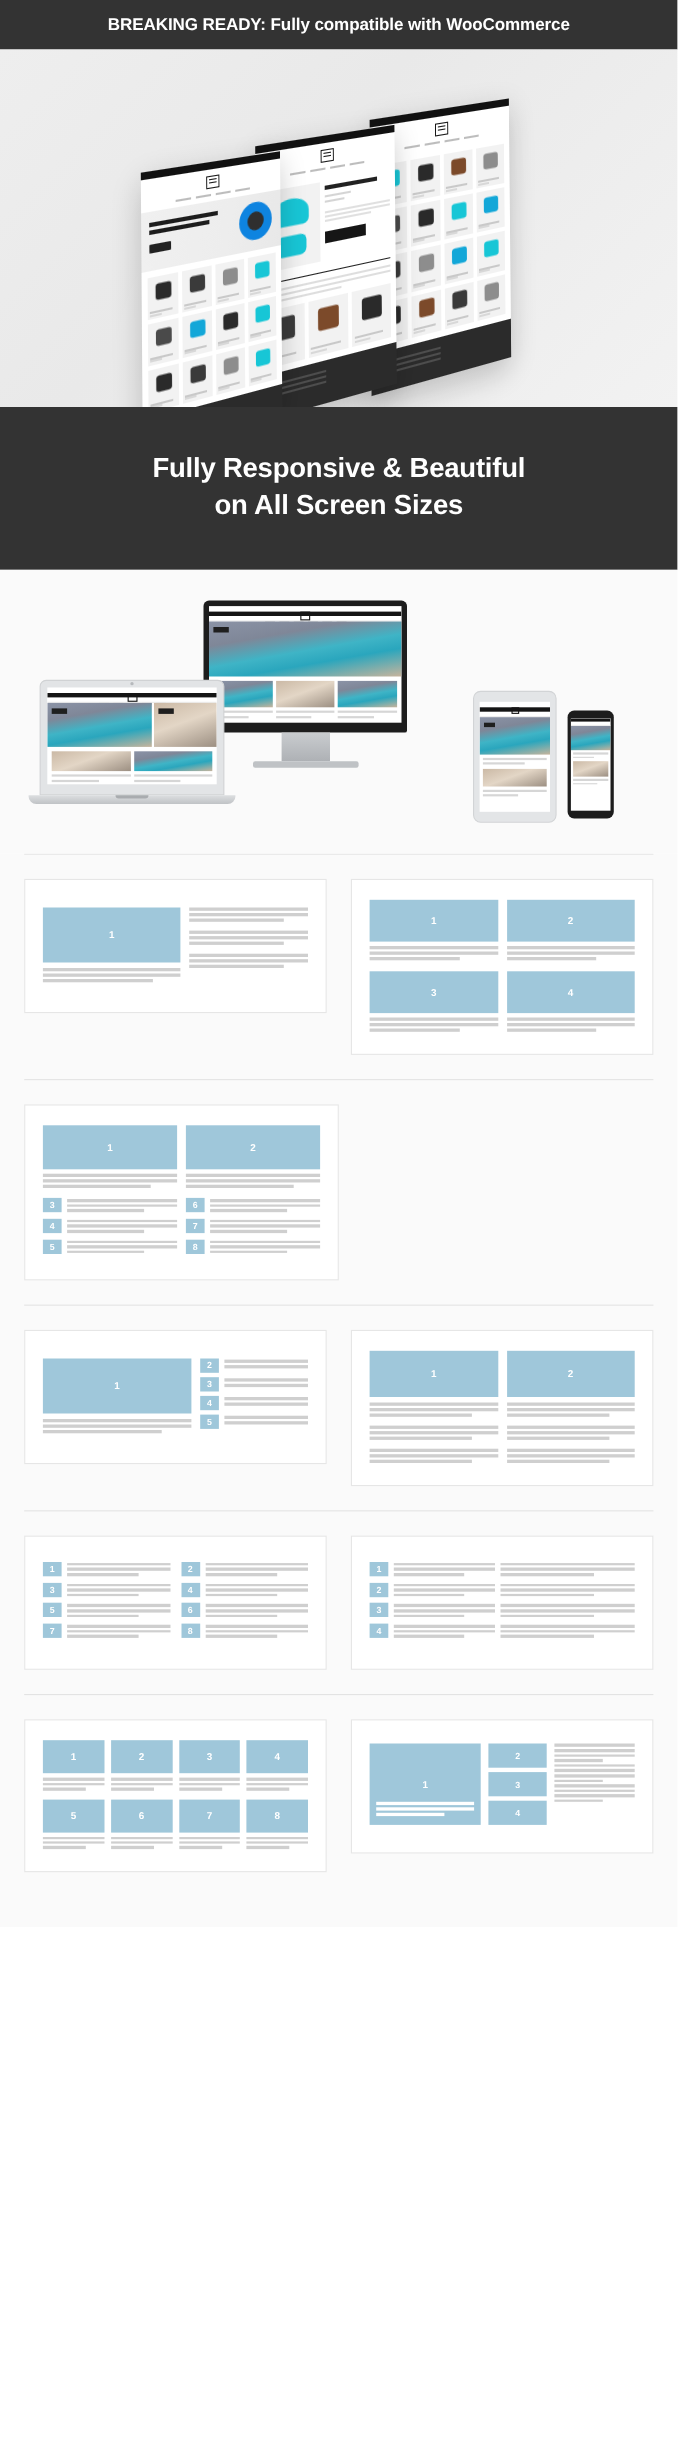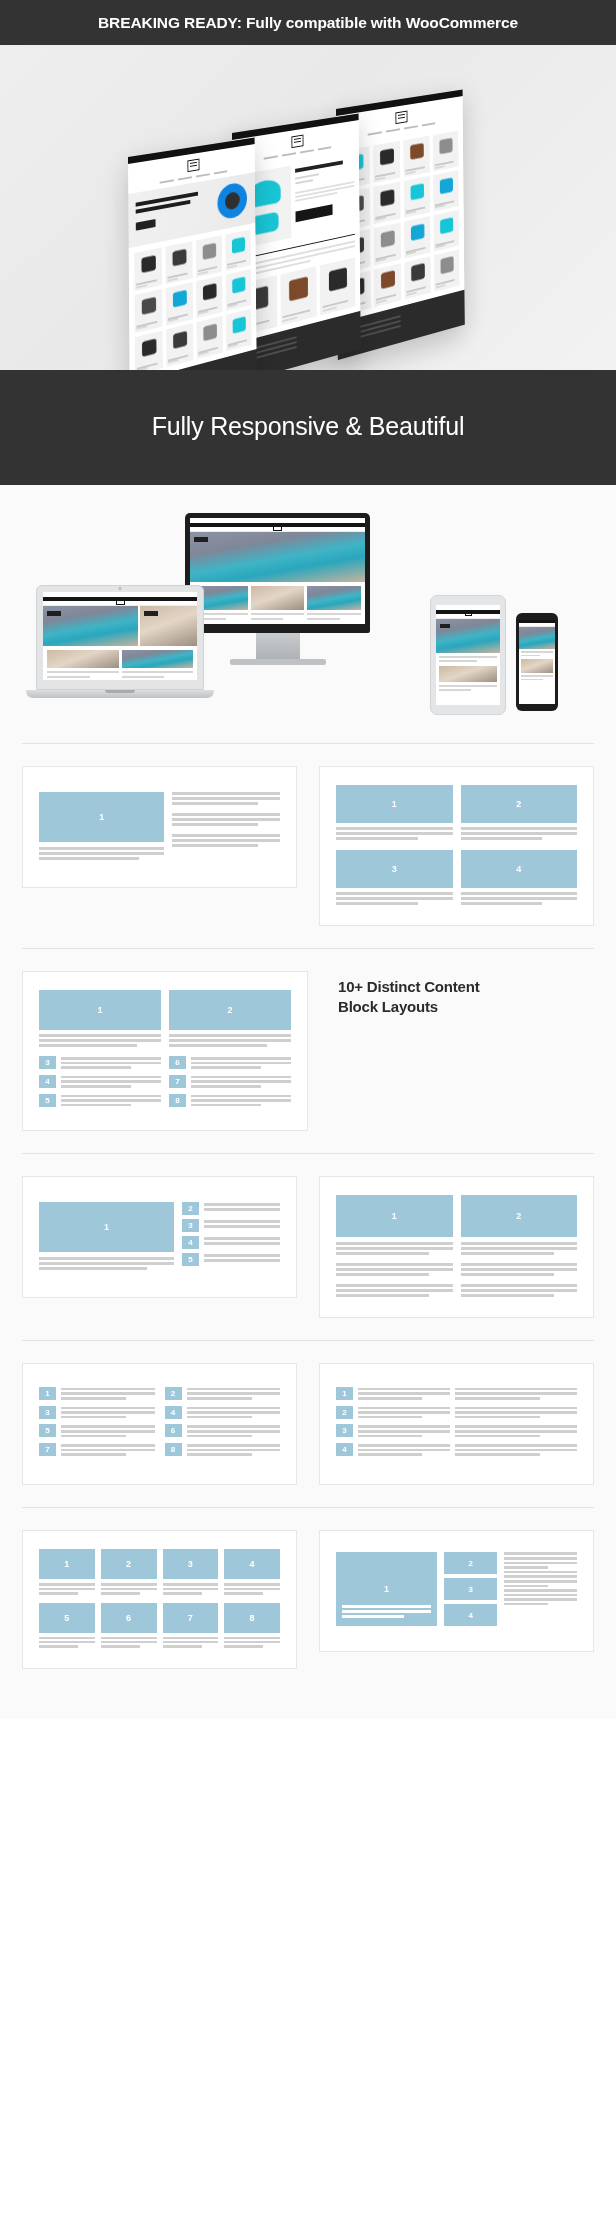--- a/index.html
+++ b/index.html
@@ -101,21 +101,21 @@
   
   .band {
     width: 616px;
     background: #333333;
     padding: 40px 0 42px;
     text-align: center;
   }
   .band h2 {
     color: #ffffff;
     font-size: 25px;
-    font-weight: normal;
+    font-weight: bold;
     line-height: 1.32;
     letter-spacing: -0.2px;
   }
   .band .sub {
     color: #e4e4e4;
     font-size: 9.5px;
     letter-spacing: 1.6px;
     margin-top: 20px;
     font-weight: normal;
   }
@@ -516,20 +516,21 @@
       </div>
       <div class="footer"></div>
     </div>
 
   </div>
 </div>
 
 <div class="band">
   <h2>
     <span>Fully Responsive &amp; Beautiful</span><br>
+    <span>on All Screen Sizes</span>
   </h2>
 </div>
 
 <div class="devices-section">
   <div class="devices-stage">
 
     <div class="imac">
       <div class="bezel">
         <div class="scr">
           <div class="mini-nav">
@@ -801,24 +802,20 @@
                   <i></i>
                   <i class="w70"></i>
                 </span>
               </div>
           </div>
         </div>
       </div>
     </div>
 
     <div class="txtcol">
-      <h3>
-        <span>10+ Distinct Content</span><br>
-        <span>Block Layouts</span>
-      </h3>
     </div>
   </div>
 
   <div class="sep"></div>
 
   <div class="row">
     <div class="card">
       <div class="card-inner l4">
         <div class="left">
           <div class="blk img">1</div>

